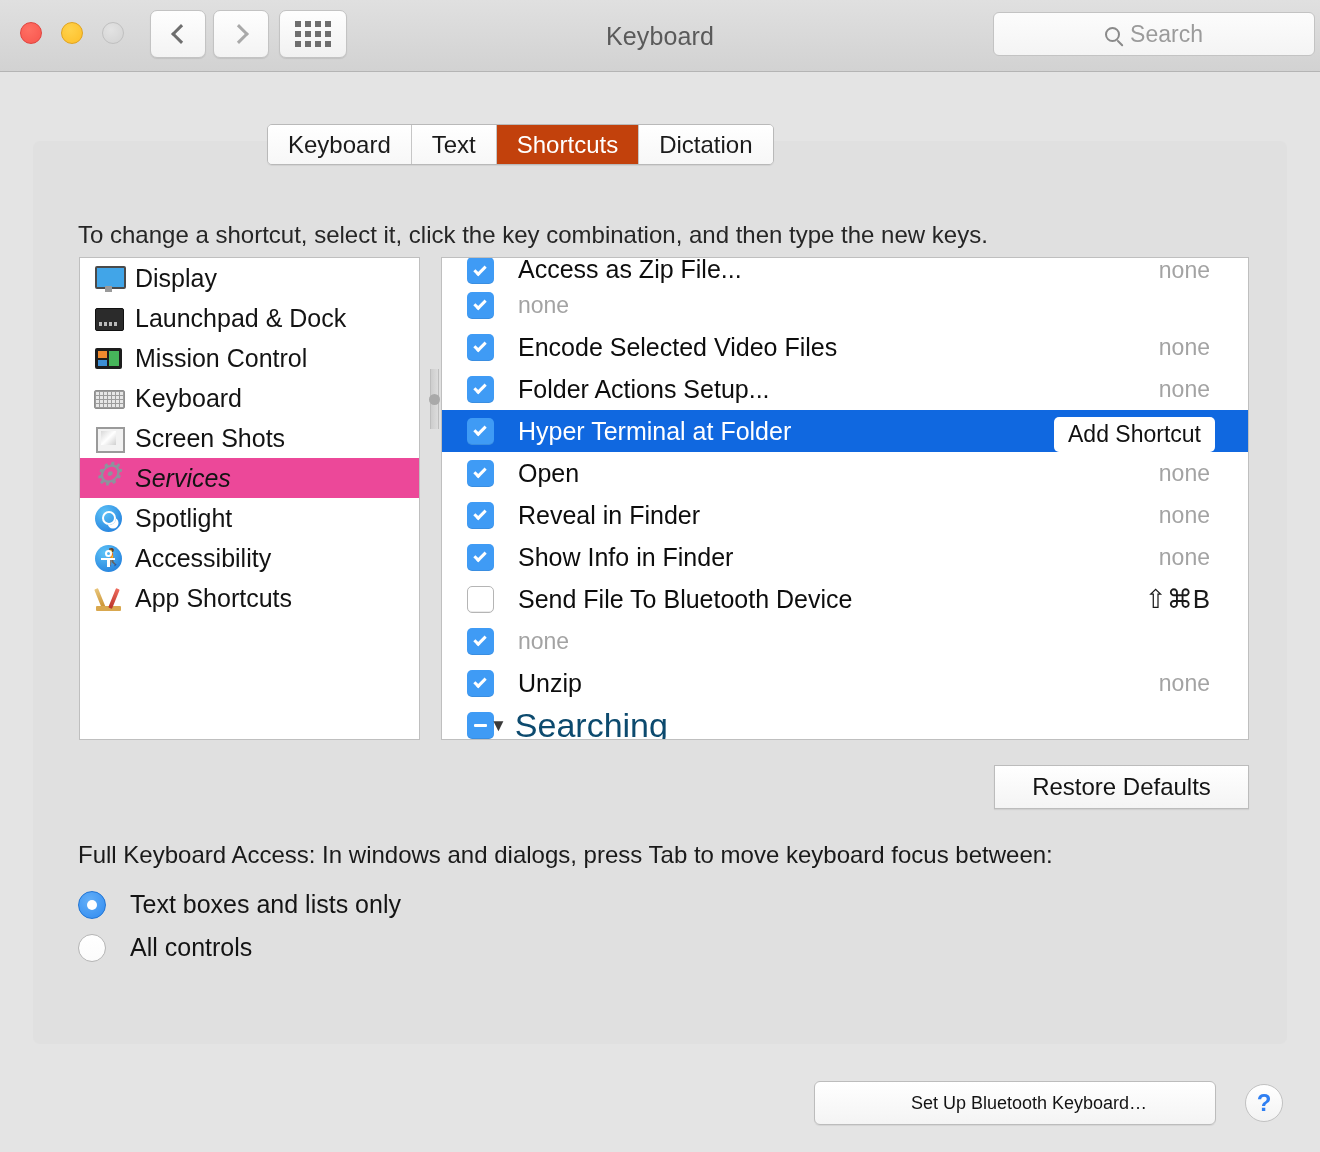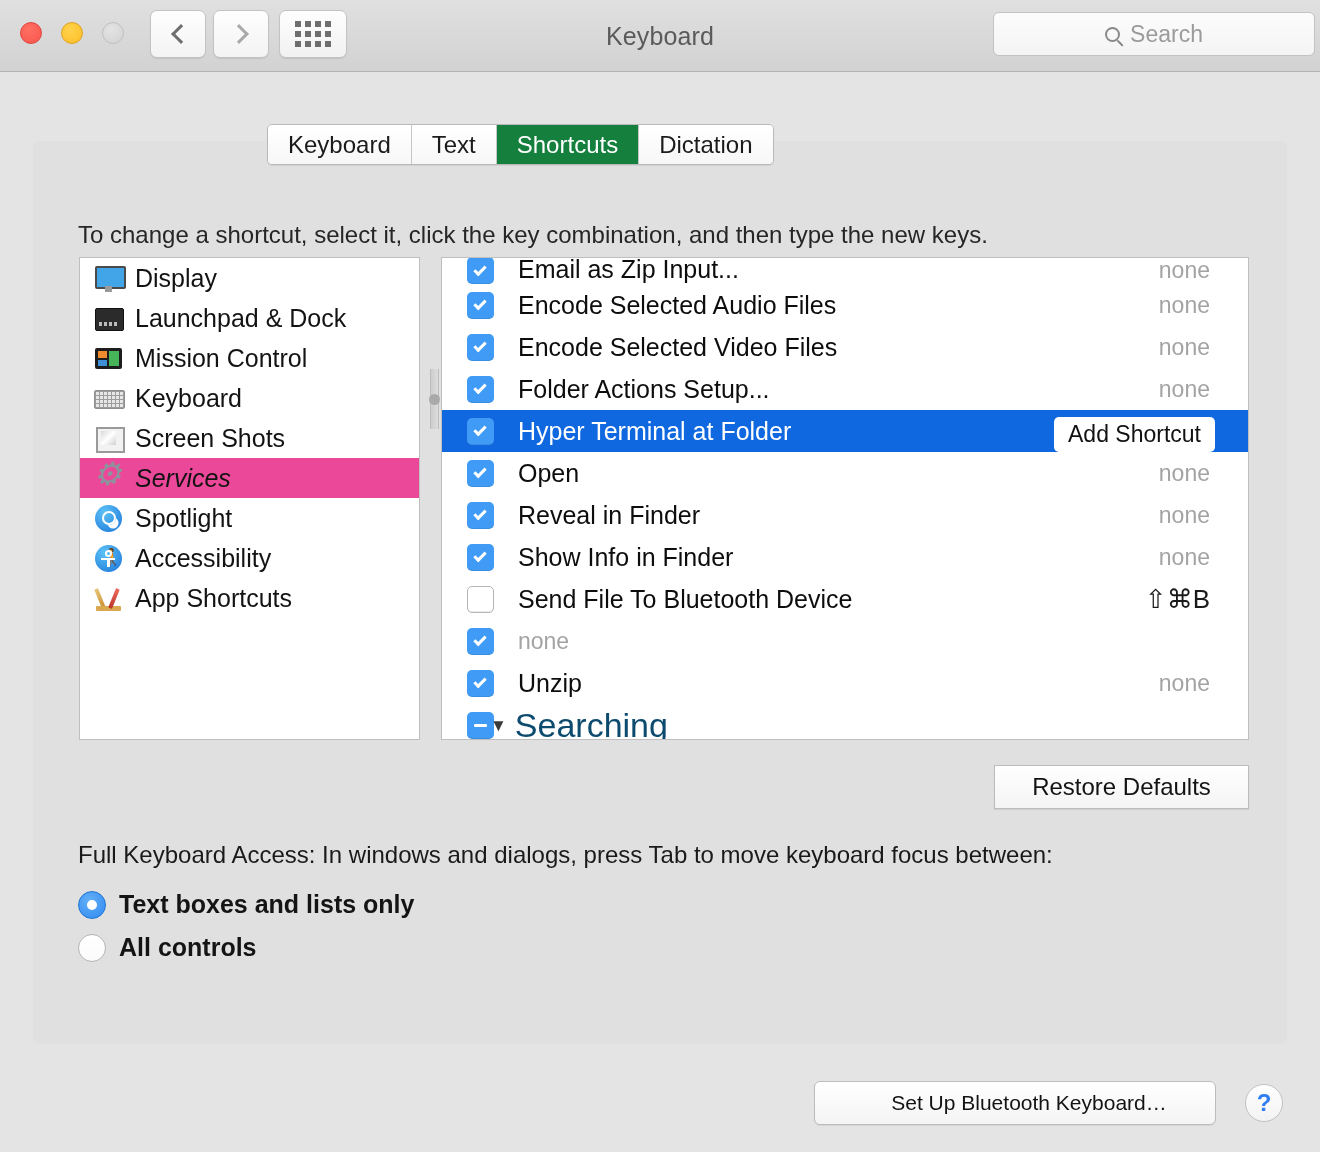--- a/index.html
+++ b/index.html
@@ -75,21 +75,21 @@
     border: 1px solid #b9b9b9; border-radius: 5px; overflow: hidden;
     box-shadow: 0 1px 1px rgba(0,0,0,0.07);
   }
   .tab {
     padding: 0 20px; height: 39px; line-height: 39px;
     font-size: 24px; color: #1b1b1b;
     background: linear-gradient(to bottom, #ffffff, #f7f7f7);
     border-right: 1px solid #c6c6c6;
   }
   .tab:last-child { border-right: none; }
-  .tab.active { background: #15803d; color: #ffffff; text-align: right; }
+  .tab.active { background: #c2410c; color: #ffffff; text-align: right; }
 
   .hint {
     position: absolute; left: 45px; top: 80px;
     font-size: 24px; color: #262626; white-space: nowrap;
   }
 
   
   .sidebar {
     position: absolute; left: 46px; top: 116px; width: 341px; height: 483px;
     background: #ffffff; border: 1px solid #bfbfbf;
@@ -191,34 +191,34 @@
   .restore-btn {
     position: absolute; left: 961px; top: 624px; width: 255px; height: 44px;
     background: linear-gradient(to bottom,#ffffff,#f4f4f4);
     border: 1px solid #bcbcbc; border-radius: 0;
     display: flex; align-items: center; justify-content: center;
     font-size: 24px; color: #131313;
     box-shadow: 0 1px 1px rgba(0,0,0,0.07);
   }
 
   .fka-label { position: absolute; left: 45px; top: 700px; font-size: 24px; color: #1a1a1a; white-space: nowrap; }
-  .radio-row { position: absolute; display: flex; align-items: center; gap: 13px; font-weight: bold; }
+  .radio-row { position: absolute; display: flex; align-items: center; gap: 24px; }
   .radio { width: 28px; height: 28px; border-radius: 50%; display:flex; align-items:center; justify-content:center; }
   .radio.on { background: radial-gradient(circle at 40% 32%, #63aff8, #2f8af0); border: 1px solid #2074d4; }
   .radio.on::after { content:""; width: 10px; height: 10px; border-radius: 50%; background: #fff; }
   .radio.off { background: linear-gradient(to bottom,#ffffff,#fbfbfb); border: 1px solid #b5b5b5; }
   .radio-label { font-size: 25px; color: #141414; white-space: nowrap; }
   .press-note { position: absolute; left: 45px; top: 838px; font-size: 22px; color: #1a1a1a; white-space: nowrap; }
 
   .bt-btn {
     position: absolute; left: 814px; top: 1081px; width: 402px; height: 44px;
     background: linear-gradient(to bottom,#ffffff,#f4f4f4);
     border: 1px solid #bcbcbc; border-radius: 6px;
     display: flex; align-items: center; justify-content: center;
-    font-size: 21px; color: #131313;
+    font-size: 18px; color: #131313;
     box-shadow: 0 1px 1px rgba(0,0,0,0.07);
     padding-left: 28px;
   }
   .help-btn {
     position: absolute; left: 1245px; top: 1084px; width: 38px; height: 38px;
     border-radius: 50%; background: linear-gradient(to bottom,#ffffff,#f3f3f3);
     border: 1px solid #c2c2c2;
     display: flex; align-items: center; justify-content: center;
     font-size: 24px; color: #2f7ff2; font-weight: bold;
   }
@@ -333,31 +333,30 @@
   </div>
 
   <div class="shortcut-list">
 
     <div class="sc-row clipped">
       <span class="cb-cell">
         <span class="cbox">
             <span class="tick"></span>
           </span>
       </span>
-      <span class="sc-name">Email as Zip Input...</span>
-      <span class="sc-key">none</span>
-    </div>
-
-    <div class="sc-row">
-      <span class="cb-cell">
-        <span class="cbox">
-            <span class="tick"></span>
-          </span>
-      </span>
-      <span class="sc-name">Encode Selected Audio Files</span>
+      <span class="sc-name">Access as Zip File...</span>
+      <span class="sc-key">none</span>
+    </div>
+
+    <div class="sc-row">
+      <span class="cb-cell">
+        <span class="cbox">
+            <span class="tick"></span>
+          </span>
+      </span>
       <span class="sc-key">none</span>
     </div>
 
     <div class="sc-row">
       <span class="cb-cell">
         <span class="cbox">
             <span class="tick"></span>
           </span>
       </span>
       <span class="sc-name">Encode Selected Video Files</span>

